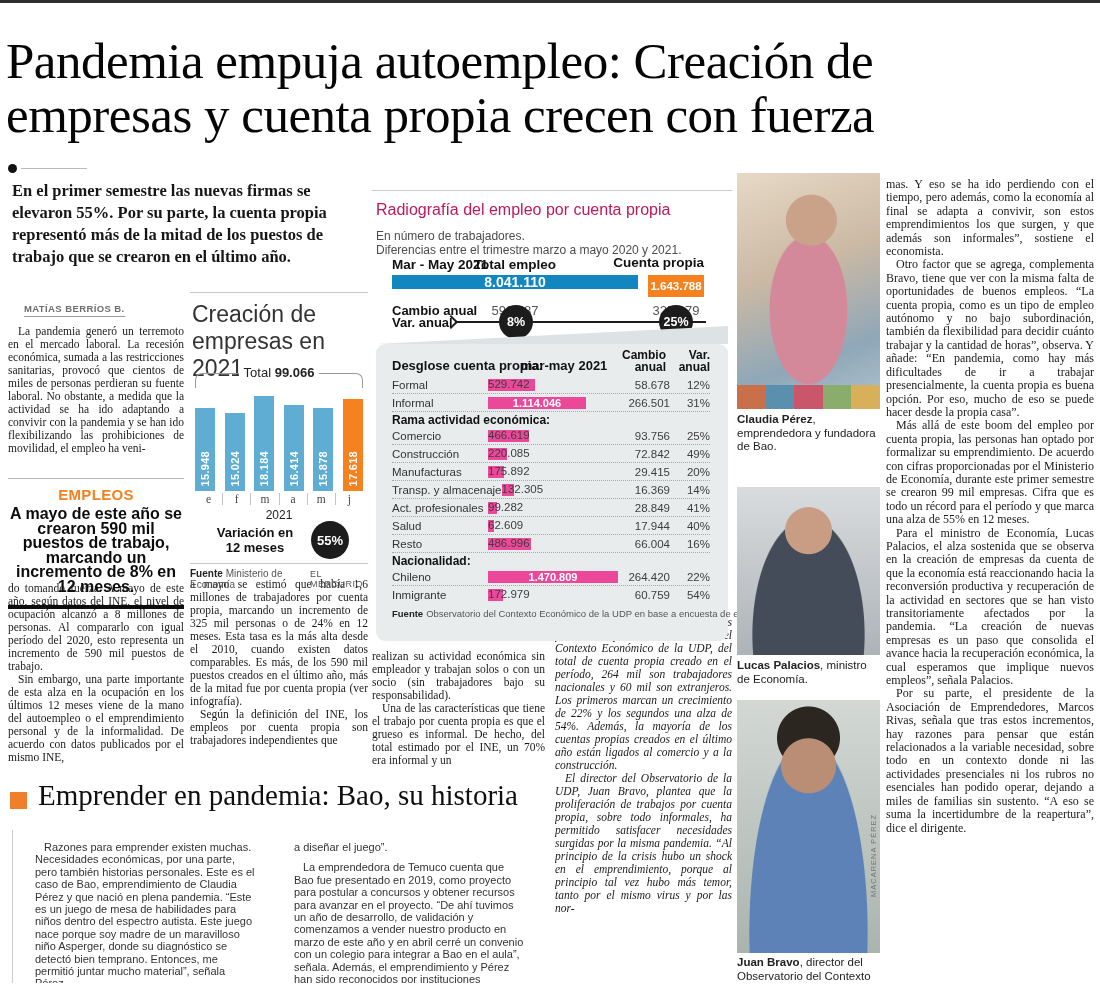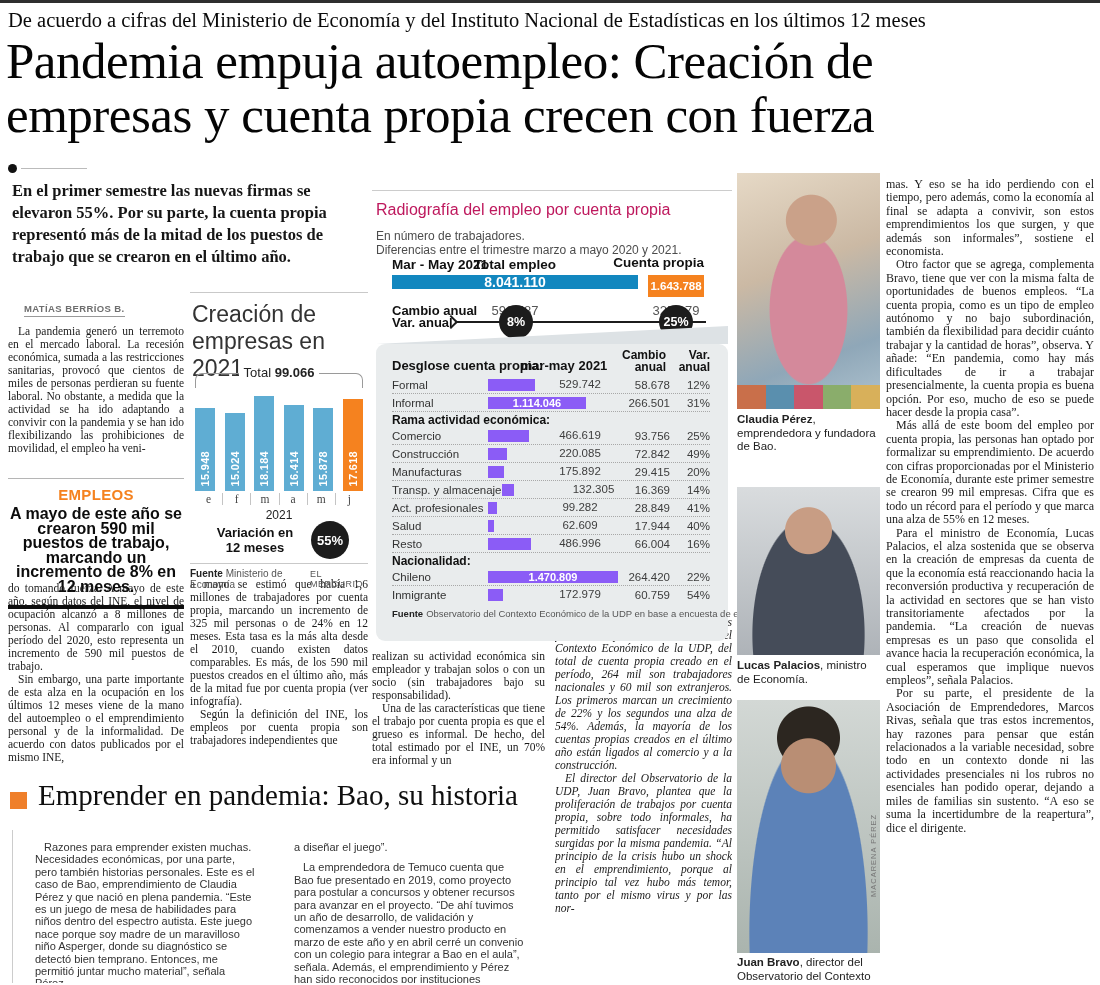--- a/index.html
+++ b/index.html
@@ -66,22 +66,22 @@
   .in-panel{position:absolute;left:4px;top:153px;width:352px;height:297px;background:#e9eced;border-radius:9px;padding:8px 18px 6px 16px;box-sizing:border-box;}
   .ihead{position:relative;height:24px;}
   .ih-d{position:absolute;left:0;bottom:3px;font-weight:700;font-size:13px;color:#111;}
   .ih-p{position:absolute;left:128px;bottom:3px;width:88px;text-align:center;font-weight:700;font-size:13px;color:#111;}
   .ih-c{position:absolute;right:44px;bottom:3px;width:52px;text-align:right;font-weight:700;font-size:12px;line-height:12px;color:#111;}
   .ih-v{position:absolute;right:0;bottom:3px;width:40px;text-align:right;font-weight:700;font-size:12px;line-height:12px;color:#111;}
   .irow{display:flex;align-items:center;height:17px;border-bottom:1px dotted #a8a8a8;font-size:11.5px;color:#333;}
   .irow:last-child{border-bottom:none;}
   .ilab{flex:0 0 96px;white-space:nowrap;}
   .izone{flex:0 0 130px;position:relative;height:12px;}
-  .ibar{position:absolute;left:0;top:0;height:12px;background:#8b5cf6;display:flex;align-items:center;justify-content:center;color:#fff;font-weight:700;font-size:11px;}
-  .ival{position:absolute;left:16px;top:-1px;width:96px;text-align:center;color:#3d3d3d;padding-left:28px;}
+  .ibar{position:absolute;left:0;top:0;height:12px;background:#ec4899;display:flex;align-items:center;justify-content:center;color:#fff;font-weight:700;font-size:11px;}
+  .ival{position:absolute;left:0;top:-1px;width:96px;text-align:left;color:#3d3d3d;}
   .icam{flex:1;text-align:right;color:#3d3d3d;}
   .ivar{flex:0 0 40px;text-align:right;color:#3d3d3d;}
   .isec{font-weight:700;font-size:12px;color:#101010;height:15px;display:flex;align-items:flex-end;}
   .in-src{margin-top:5px;font-size:9.5px;color:#555;white-space:nowrap;}
   .in-src b{color:#222;margin-right:3px;}
   
   .photo{position:absolute;left:737px;width:143px;}
   .ph1{top:173px;height:236px;background:
     radial-gradient(circle at 52% 20%, #caa189 0 25px, rgba(0,0,0,0) 26px),
     radial-gradient(ellipse at 50% 58%, #d4899b 0 38%, rgba(0,0,0,0) 39%),
@@ -108,21 +108,20 @@
   .baocol p{margin:8px;}
   .baocol p.ind{text-indent:9px;}
   .baoA{left:27px;top:833px;width:240px;height:150px;}
   .baoB{left:286px;top:833px;width:248px;height:150px;}
 </style>
 </head>
 <body>
 
 <div class="page">
   <div class="topline"></div>
-  <div class="kicker">De acuerdo a cifras del Ministerio de Economía y del Instituto Nacional de Estadísticas en los últimos 12 meses</div>
   <h1 class="headline">Pandemia empuja autoempleo: Creación de empresas y cuenta propia crecen con fuerza</h1>
 
   <div class="lead-bullet"></div>
   <div class="lead-rule"></div>
   <div class="lead">En el primer semestre las nuevas firmas se elevaron 55%. Por su parte, la cuenta propia representó más de la mitad de los puestos de trabajo que se crearon en el último año.</div>
   <div class="byline">MATÍAS BERRÍOS B.</div>
 
   <div class="bodycol c1top">
       <p class="ind">La pandemia generó un terremoto en el mercado laboral. La recesión económica, sumada a las restricciones sanitarias, provocó que cientos de miles de personas perdieran su fuente laboral. No obstante, a medida que la actividad se ha ido adaptando a convivir con la pandemia y se han ido flexibilizando las prohibiciones de movilidad, el empleo ha veni-</p>
     </div>

